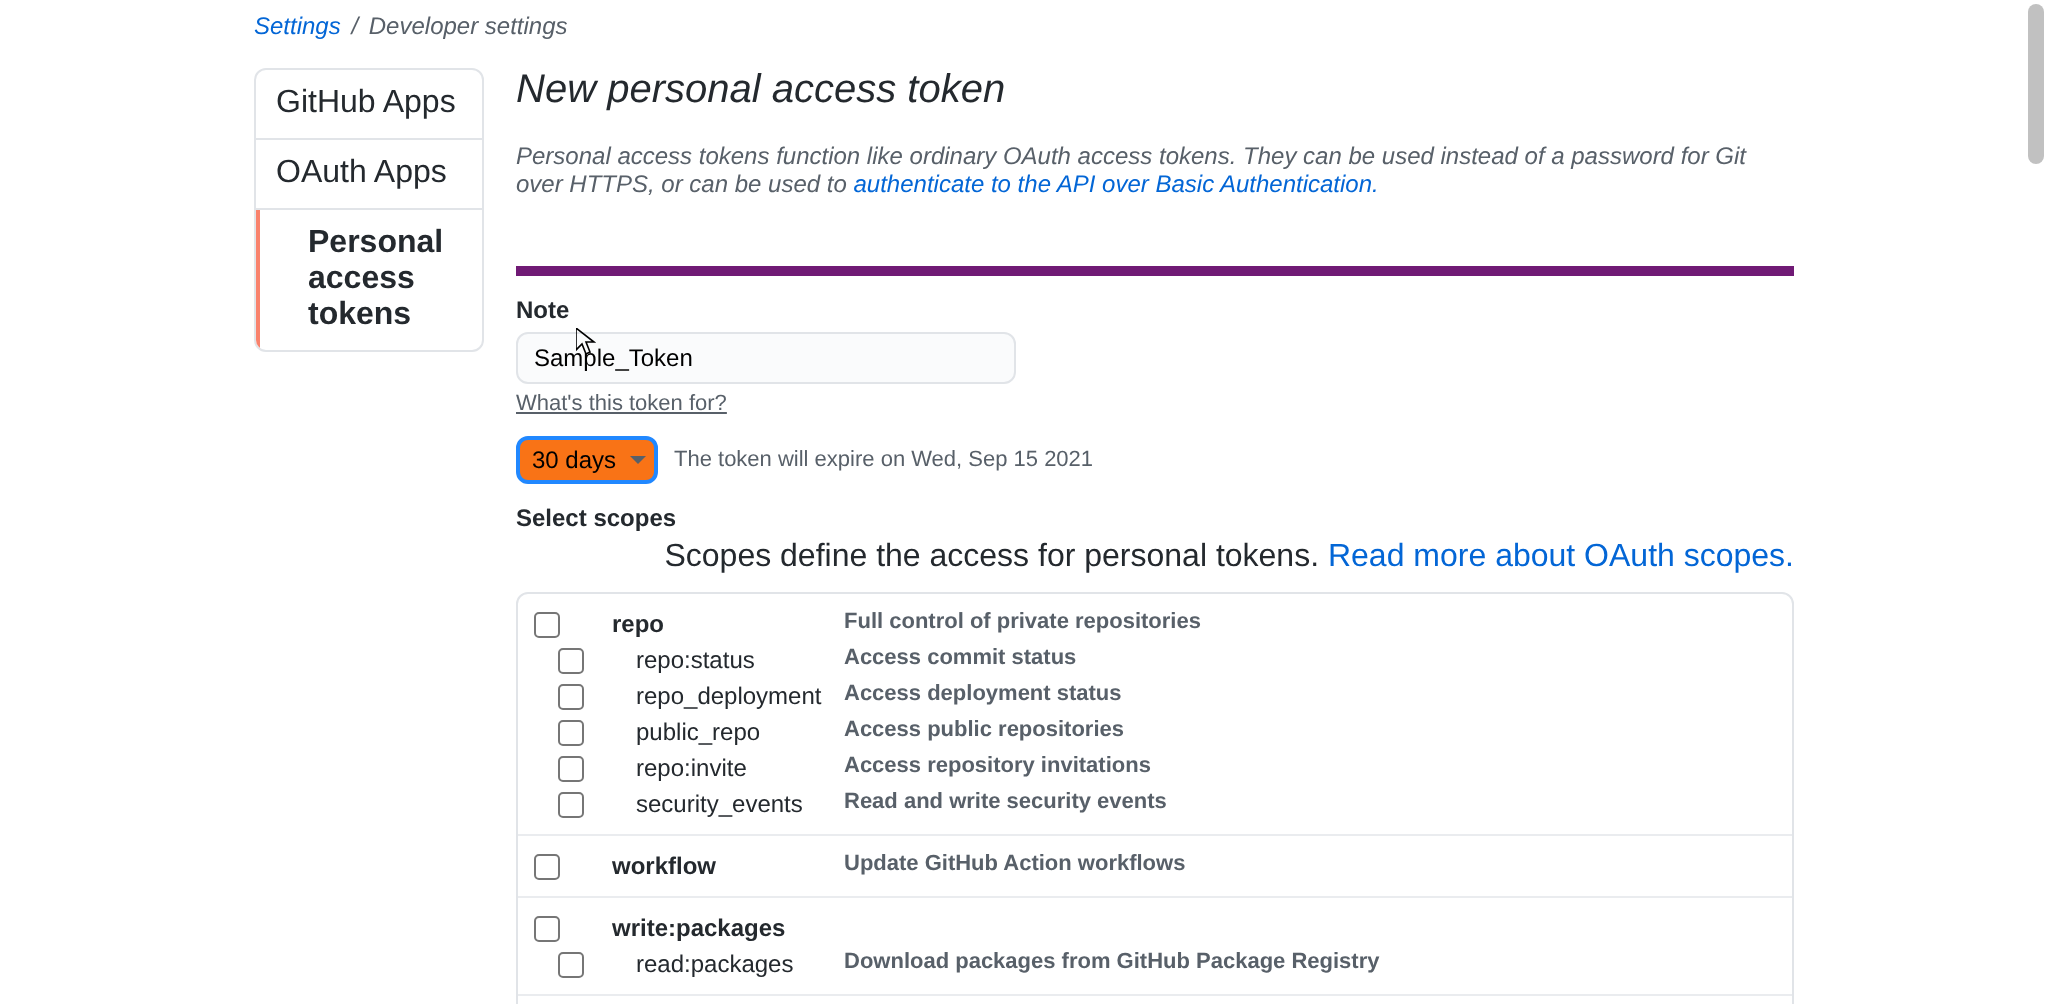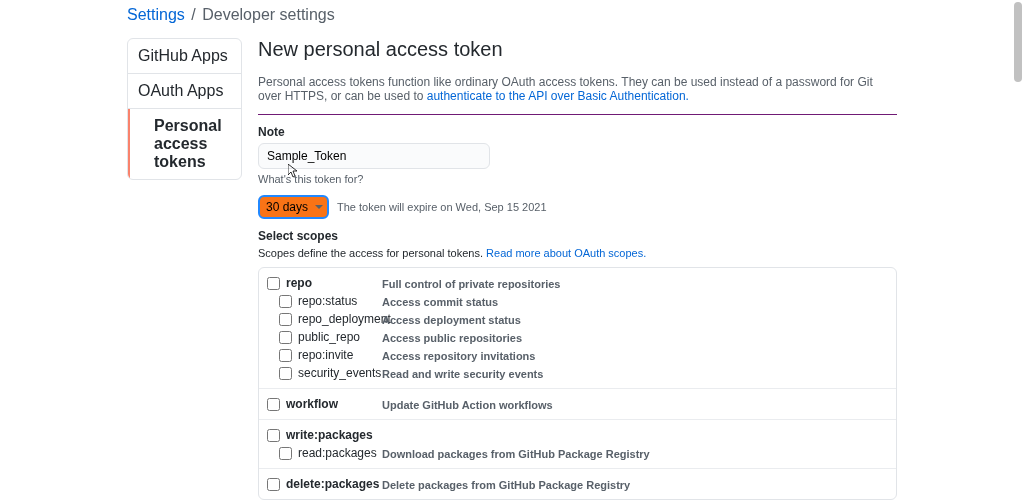--- a/index.html
+++ b/index.html
@@ -1,49 +1,49 @@
 <!DOCTYPE html>
 <html><head>
   <meta charset="utf-8">
   <style>
     * { box-sizing: border-box; margin: 0; padding: 0; }
     body { font-family: -apple-system, BlinkMacSystemFont, "Segoe UI", Helvetica, Arial, sans-serif; font-size: 14px; color: #24292e; background: #fff; }
     .page { width: 1024px; min-height: 502px; display: flex; justify-content: center; padding-top: 6px; }
     .container { width: 770px; }
-    .breadcrumb { font-size: 16px; padding: 0 0 14px 0; }
+    .breadcrumb { font-size: 12px; padding: 0 0 14px 0; font-style: italic; }
     .breadcrumb a { color: #0366d6; text-decoration: none; }
     .breadcrumb span.sep { color: #586069; margin: 0 2px; }
     .breadcrumb span.cur { color: #586069; }
     .cols { display: flex; gap: 16px; }
     .side { width: 115px; flex-shrink: 0; }
     .menu { border: 1px solid #e1e4e8; border-radius: 6px; overflow: hidden; font-size: 16px; }
     .menu-item { display: block; padding: 8px 10px; color: #24292e; text-decoration: none; border-bottom: 1px solid #e1e4e8; cursor: pointer; }
     .menu-item:last-child { border-bottom: 0; }
     .menu-item.sel { border-left: 2px solid #f9826c; font-weight: 600; padding-left: 24px; }
     .main { flex: 1; }
     h1 { font-size: 20px; font-weight: 400; margin-bottom: 8px; }
-    .intro-box { border-bottom: 1px solid #701a75; padding-bottom: 10px; margin-bottom: 10px; }
-    .intro { font-size: 12px; color: #586069; margin-top: 14px; margin-bottom: 1px; }
+    .intro-box { border-bottom: 5px solid #701a75; padding-bottom: 10px; margin-bottom: 10px; font-style: italic; }
+    .intro { font-size: 12px; color: #586069; margin-top: 14px; margin-bottom: 24px; }
     .intro a { color: #0366d6; text-decoration: none; }
     .label { font-size: 12px; font-weight: 600; display: block; margin-bottom: 4px; }
     .req { color: #cb2431; }
-    .note-input { width: 232px; padding: 5px 8px; font-size: 12px; border: 1px solid #e1e4e8; border-radius: 6px; background: #fafbfc; }
-    .hint { font-size: 11px; color: #586069; margin-top: 4px; }
+    .note-input { width: 250px; padding: 5px 8px; font-size: 12px; border: 1px solid #e1e4e8; border-radius: 6px; background: #fafbfc; }
+    .hint { font-size: 11px; color: #586069; margin-top: 4px; text-decoration: underline; }
     .field { margin-bottom: 10px; }
     .exp-row { display: flex; align-items: center; gap: 8px; }
     .exp-select { font-size: 12px; padding: 3px 18px 3px 6px; border: 2px solid #2188ff; border-radius: 6px; background: #f97316; appearance: none; position: relative; }
     .select-wrap { position: relative; display: inline-block; }
     .select-wrap::after { content: ''; position: absolute; right: 6px; top: 50%; width: 0; height: 0; border-left: 4px solid transparent; border-right: 4px solid transparent; border-top: 4px solid #586069; transform: translateY(-50%); pointer-events: none; }
     .exp-note { font-size: 11px; color: #586069; }
     .scopes-box { border: 1px solid #e1e4e8; border-radius: 6px; margin-top: 8px; }
-    .scope-head { font-size: 11px; color: #24292e; margin-bottom: 4px; }
+    .scope-head { font-size: 16px; color: #24292e; margin-bottom: 4px; text-align: right; }
     .scope-head a { color: #0366d6; text-decoration: none; }
     .scope-section { border-bottom: 1px solid #eaecef; padding: 6px 0 6px 8px; }
     .scope-section:last-child { border-bottom: 0; }
-    .scope-row { display: flex; align-items: flex-end; padding: 2px 0; font-size: 12px; }
+    .scope-row { display: flex; align-items: flex-start; padding: 2px 0; font-size: 12px; gap: 20px; }
     .scope-row.sub { padding-left: 12px; }
     .scope-cb { margin-right: 6px; margin-top: 1px; }
     .scope-name { width: 96px; flex-shrink: 0; }
     .scope-row.sub .scope-name { width: 84px; }
     .scope-desc { color: #586069; font-size: 11px; font-weight: bold; }
     .cursor { position: absolute; left: 288px; top: 164px; font-size: 13px; color: #000; pointer-events: none; }
     .scrollbar { position: fixed; right: 2px; top: 2px; width: 8px; height: 80px; background: #c1c1c1; border-radius: 4px; }
     strong { font-weight: 600; }
   </style>
 </head>

